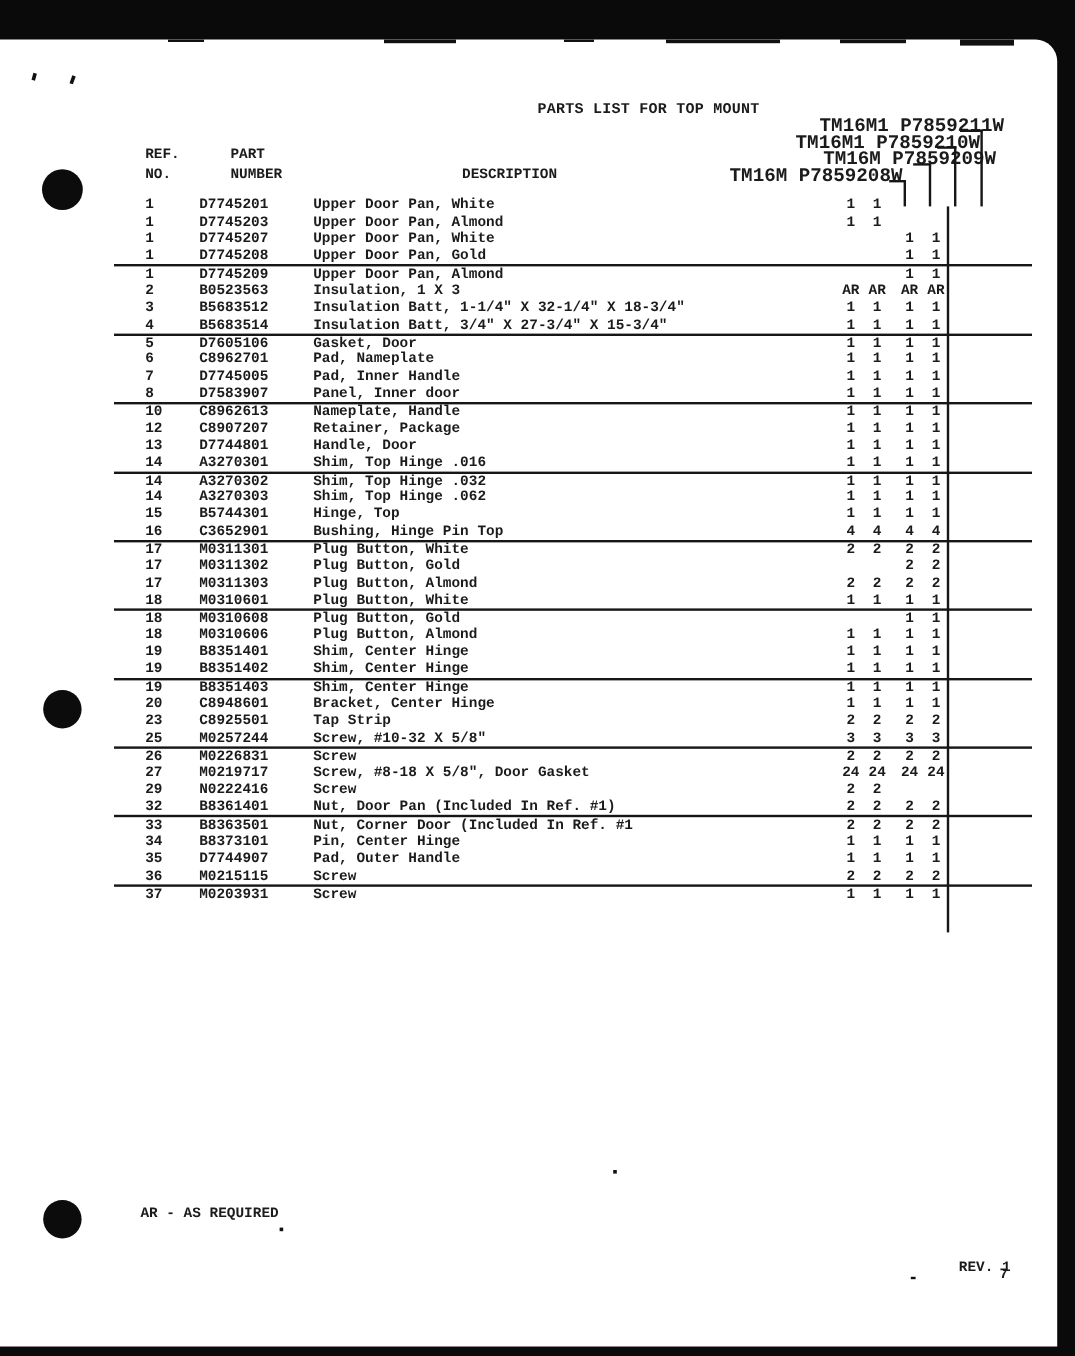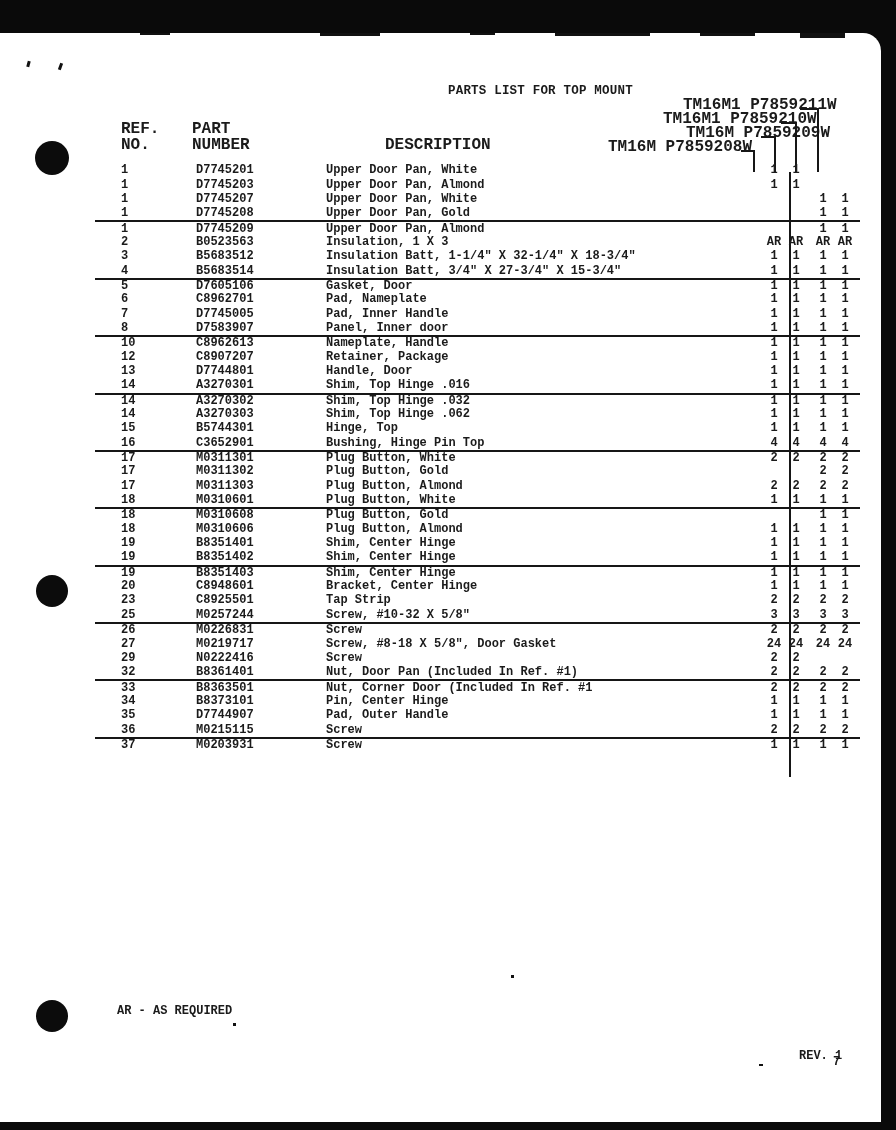--- a/index.html
+++ b/index.html
@@ -9,31 +9,31 @@
     font-family:"Liberation Mono","DejaVu Sans Mono",monospace;
     font-weight:bold;color:#1b1b1b;
   }
   .paper{
     position:absolute;left:0;top:33px;width:881px;height:1089px;
     background:#ffffff;border-top-right-radius:18px;
   }
   .abs{position:absolute;}
   .txt{font-size:12px;line-height:14px;white-space:pre;margin-left:44px;}
   .title{font-size:12.5px;letter-spacing:0.2px;}
-  .hdr{font-size:16px;line-height:16px;white-space:pre;}
+  .hdr{font-size:12px;line-height:16px;white-space:pre;}
   .model-label{font-size:16px;line-height:13px;white-space:pre;}
   .punch{position:absolute;background:#0c0c0c;border-radius:50%;}
   .speck{position:absolute;background:#111;}
   
   #rows{position:absolute;left:95px;top:163px;width:765px;}
   .row{display:flex;height:14.35px;align-items:center;font-size:12px;box-sizing:border-box;}
   .row.rule{border-top:2px solid #161616;}
   .cell{white-space:pre;overflow:visible;}
   .c-ref{width:71px;padding-left:26px;box-sizing:border-box;}
-  .c-part{width:130px;margin-left:30px;}
+  .c-part{width:95px;}
   .c-desc{width:437px;}
   .c-q{width:22px;text-align:center;}
   .c-q.g3{margin-left:5px;}
   .divider{position:absolute;left:789px;top:172px;width:2px;height:605px;background:#161616;}
   .leader-h,.leader-v{position:absolute;background:#161616;}
   .footer-txt{font-size:12px;}
 </style>
 </head>
 <body>
 

